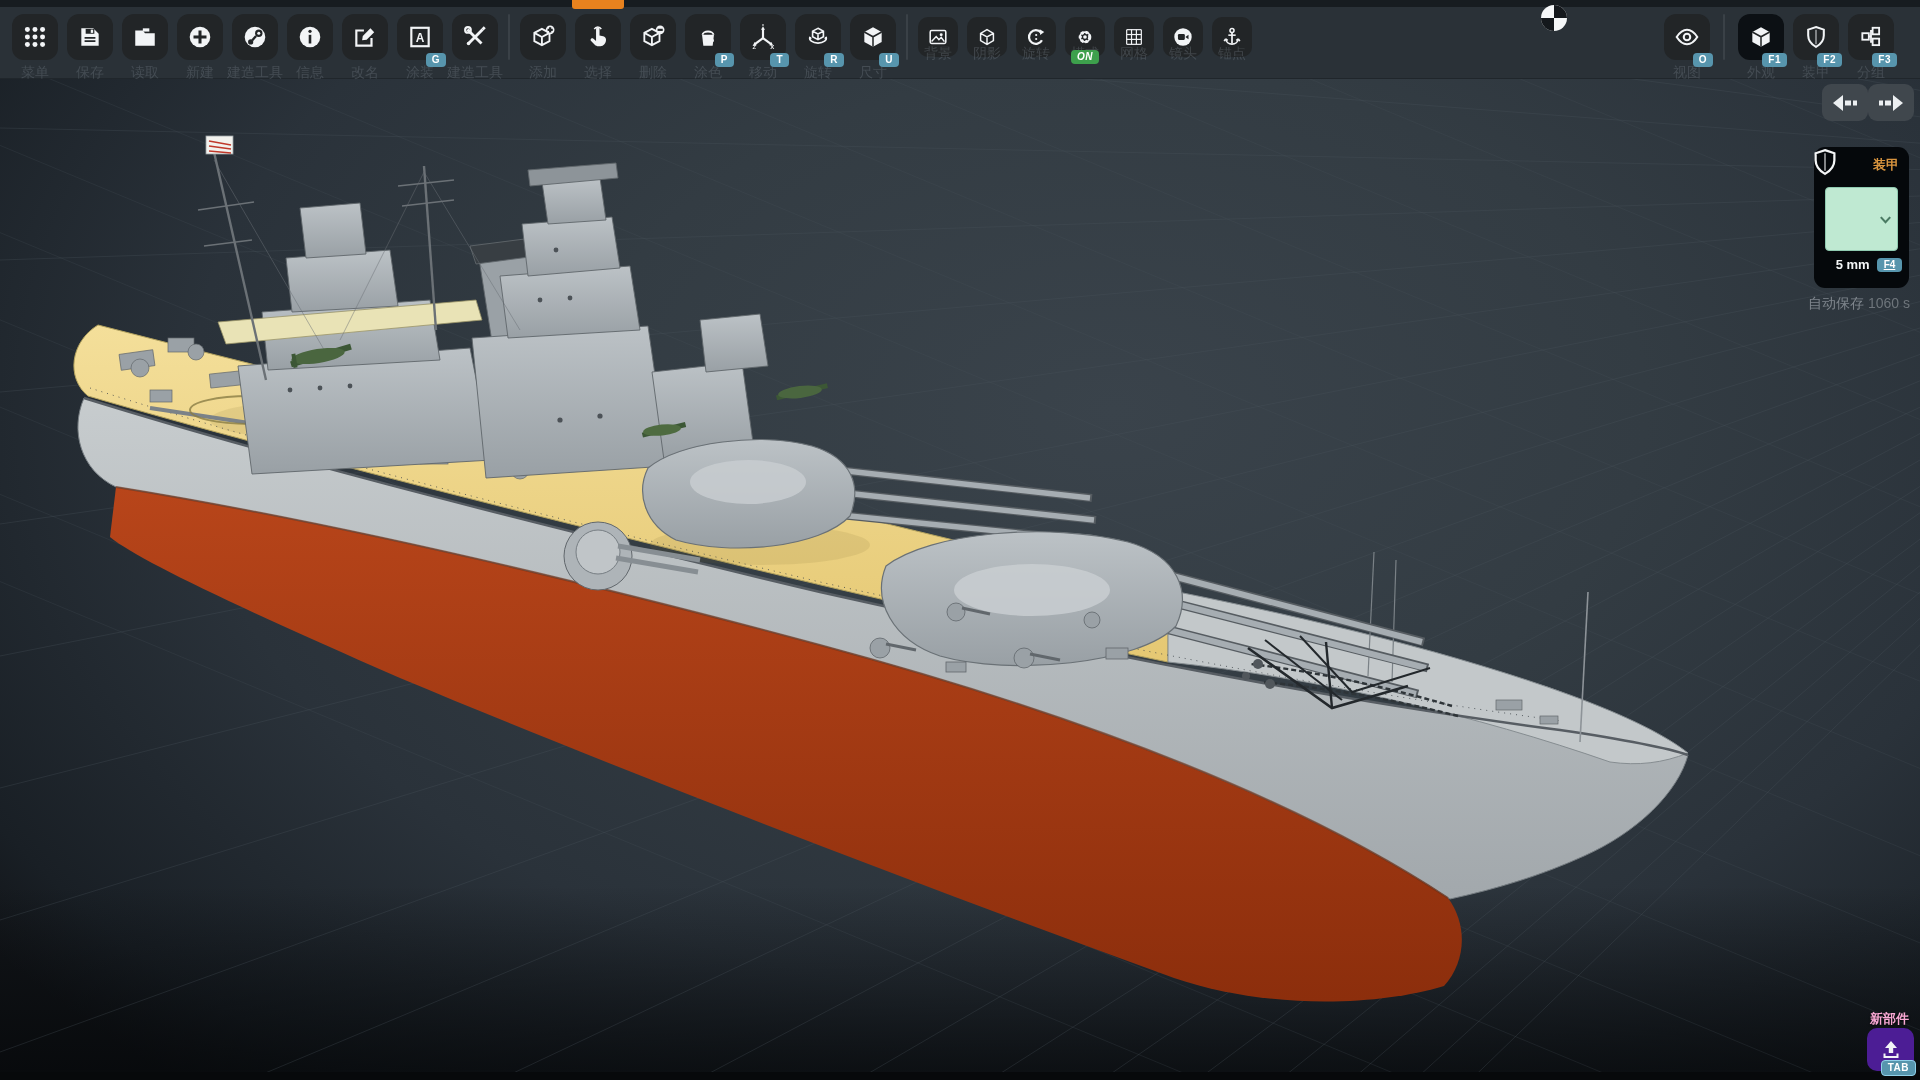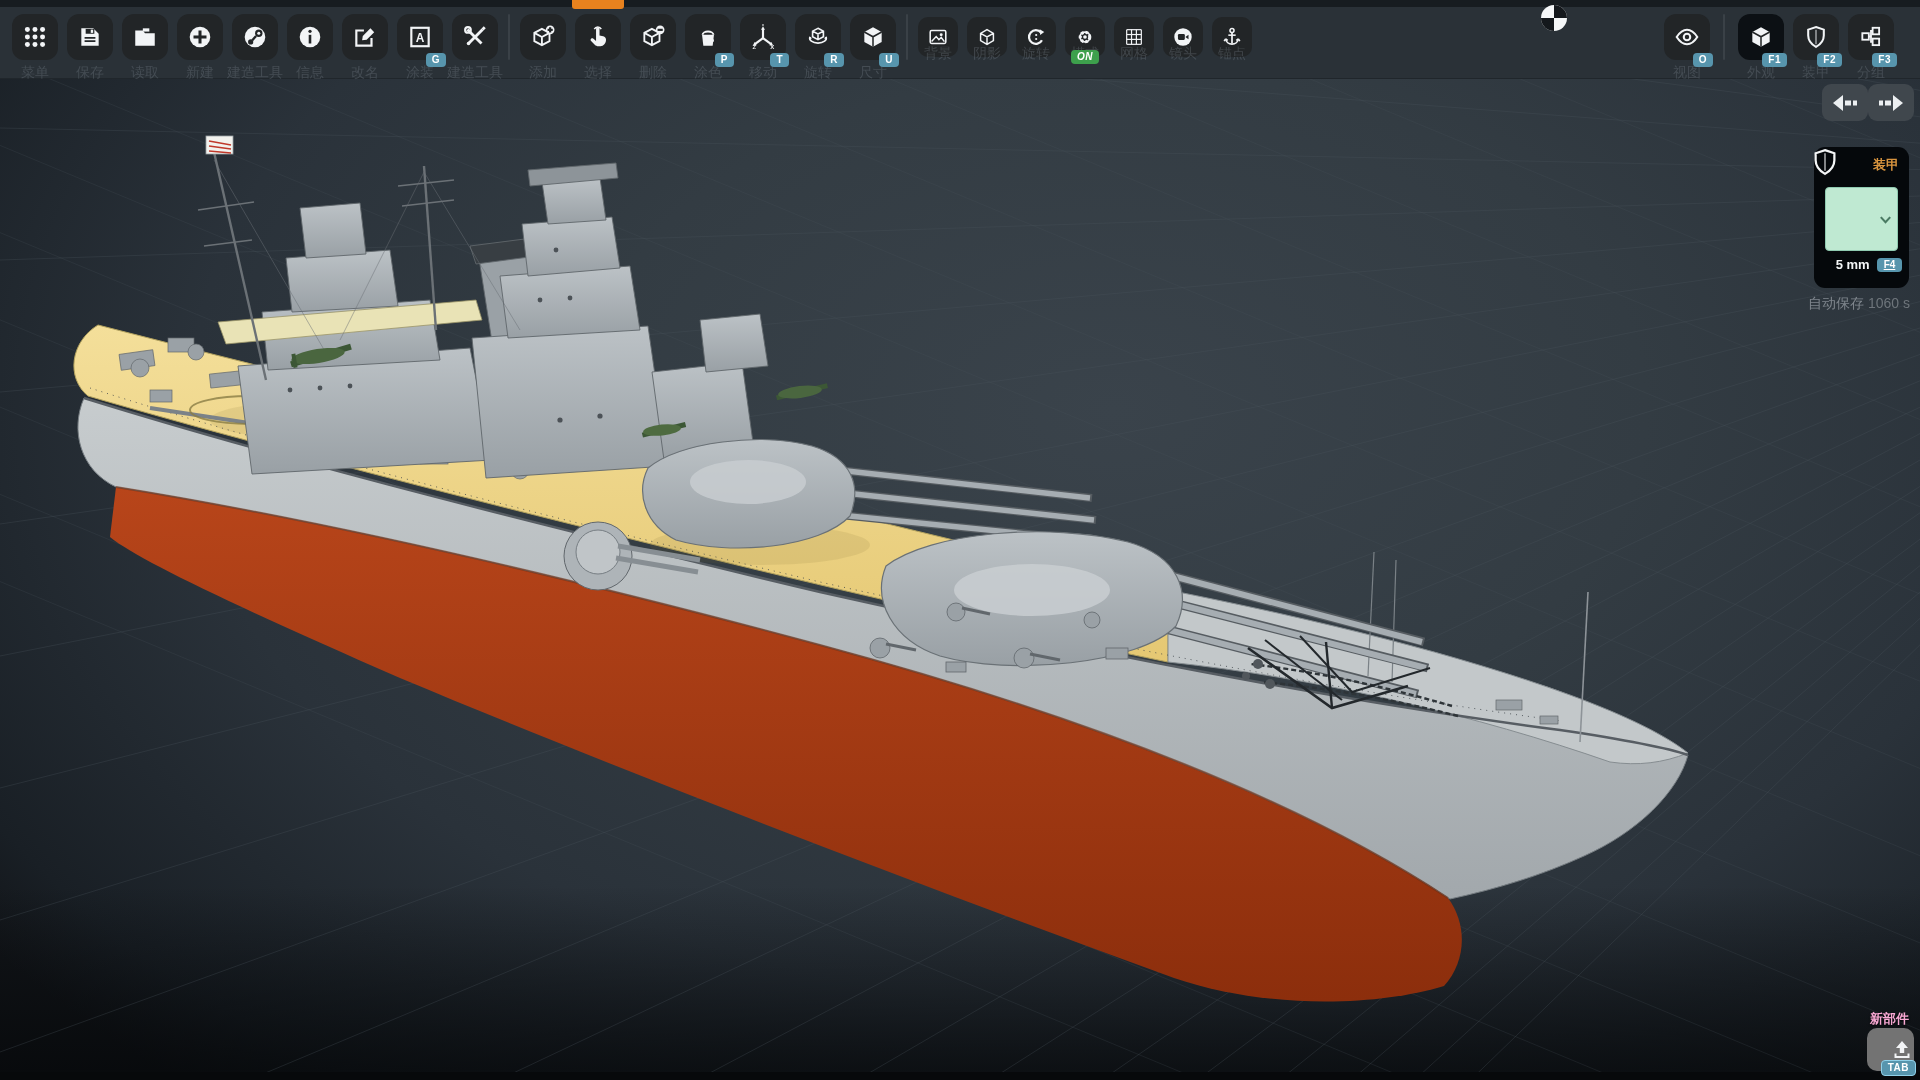--- a/index.html
+++ b/index.html
@@ -61,21 +61,21 @@
     justify-content:center; align-items:center; gap:7px;margin-left:15px; }
   #armor-thickness { font-size:13px; font-weight:bold; color:#f4f6f7; }
   .key-badge { background:var(--c-badge,#5795ad); color:#fff; font-size:10px; font-weight:bold;
     padding:2px 7px; border-radius:4px; line-height:1;text-decoration:underline; }
   #autosave { position:absolute; right:10px; top:295px; font-size:14px; color:#7f868d; }
   #autosave .val { color:#6e757b; }
 
   #newpart-label { position:absolute; right:11px; bottom:52px; font-size:13px; font-weight:bold;
     color:#f9a8d4; text-shadow:0 1px 2px rgba(0,0,0,.8); }
   #newpart-btn { position:absolute; right:6px; bottom:9px; width:47px; height:43px;
-    background:#737373; border-radius:10px; display:flex; align-items:center; justify-content:flex-end;
+    background:#4c1d95; border-radius:10px; display:flex; align-items:center; justify-content:center;
     cursor:pointer; }
   #newpart-btn .ic { width:24px; height:24px; color:#f2f4f6; }
   #newpart-btn .badge { right:-2px; bottom:-5px; border:1px solid #8fd0e8; }
 </style>
 </head>
 <body>
 
 <div id="viewport">
   <svg id="grid-svg" width="1920" height="1080" viewBox="0 0 1920 1080">
       <line x1="0" y1="-400" x2="1920" y2="64" stroke="#4a545c" stroke-width="1" opacity="0.30"></line>

